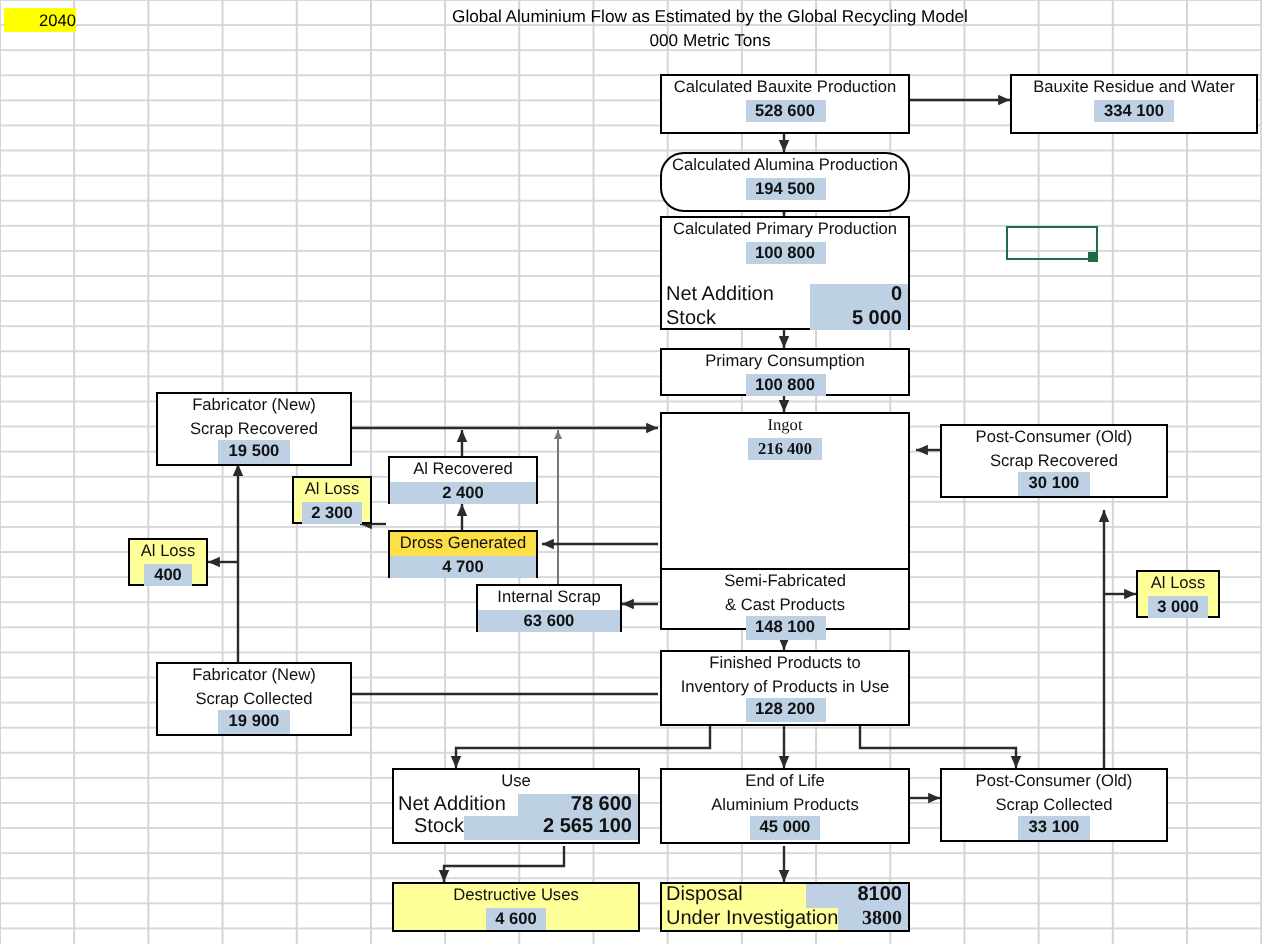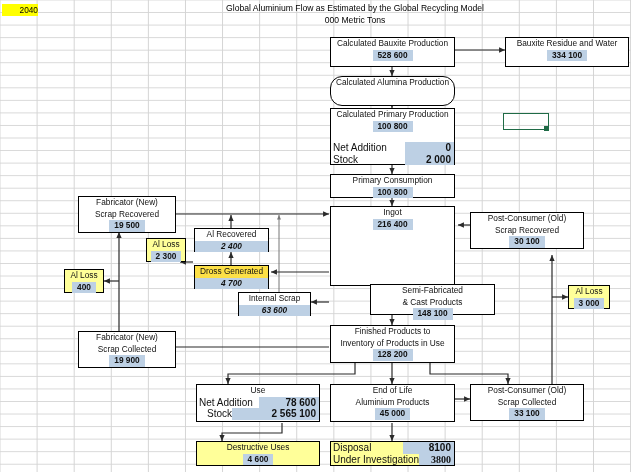--- a/index.html
+++ b/index.html
@@ -45,21 +45,20 @@
     padding:0 5px;
     font-weight:bold;
     line-height:11.6px;
   }
   .valfull{
     background:#bdd0e4;
     display:block;
     font-weight:bold;
     line-height:11.6px;
     text-align:center;
-    font-style:italic;
   }
   .node.yellow{background:#ffff99;}
   .node.blue-solid{background:#fde047;}
   .node.blue-solid .ln{background:transparent;}
 
   
   .row2{display:flex;height:11.6px;line-height:11.6px;font-size:10px;}
   .row2 .lbl{flex:0 0 auto;padding-left:2px;white-space:nowrap;}
   .row2 .num{
     margin-left:auto;background:#bdd0e4;font-weight:bold;
@@ -173,47 +172,48 @@
     <div class="ln"><span class="val">528 600</span></div>
   </div>
 
   <div class="node" style="left:505px;top:37px;width:124px;height:30px;">
     <div class="ln">Bauxite Residue and Water</div>
     <div class="ln"><span class="val">334 100</span></div>
   </div>
 
   <div class="node" style="left:330px;top:76px;width:125px;height:30px;border-radius:12px;">
     <div class="ln">Calculated Alumina Production</div>
+    <div class="ln"><span class="val">194 500</span></div>
   </div>
 
   <div class="node" style="left:330px;top:108px;width:125px;height:57px;">
     <div class="ln">Calculated Primary Production</div>
     <div class="ln"><span class="val">100 800</span></div>
     <div style="height:10px;"></div>
     <div class="row2">
       <span class="lbl">Net Addition</span>
       <span class="num" style="width:46px;">0</span>
     </div>
     <div class="row2">
       <span class="lbl">Stock</span>
-      <span class="num" style="width:46px;">2 000</span>
+      <span class="num" style="width:46px;">5 000</span>
     </div>
   </div>
 
   <div class="node" style="left:330px;top:174px;width:125px;height:24px;">
     <div class="ln">Primary Consumption</div>
     <div class="ln"><span class="val">100 800</span></div>
   </div>
 
-  <div class="node" style="left:330px;top:206px;width:125px;height:80px;">
+  <div class="node" style="left:330px;top:206px;width:125px;height:80px;font-family:Liberation Serif, serif;">
     <div class="ln">Ingot</div>
     <div class="ln"><span class="val">216 400</span></div>
   </div>
 
-  <div class="node" style="left:330px;top:284px;width:125px;height:31px;margin-left:40px;">
+  <div class="node" style="left:330px;top:284px;width:125px;height:31px;">
     <div class="ln">Semi-Fabricated</div>
     <div class="ln">&amp; Cast Products</div>
     <div class="ln"><span class="val">148 100</span></div>
   </div>
 
   <div class="node" style="left:330px;top:325px;width:125px;height:38px;">
     <div class="ln">Finished Products to</div>
     <div class="ln">Inventory of Products in Use</div>
     <div class="ln"><span class="val">128 200</span></div>
   </div>

